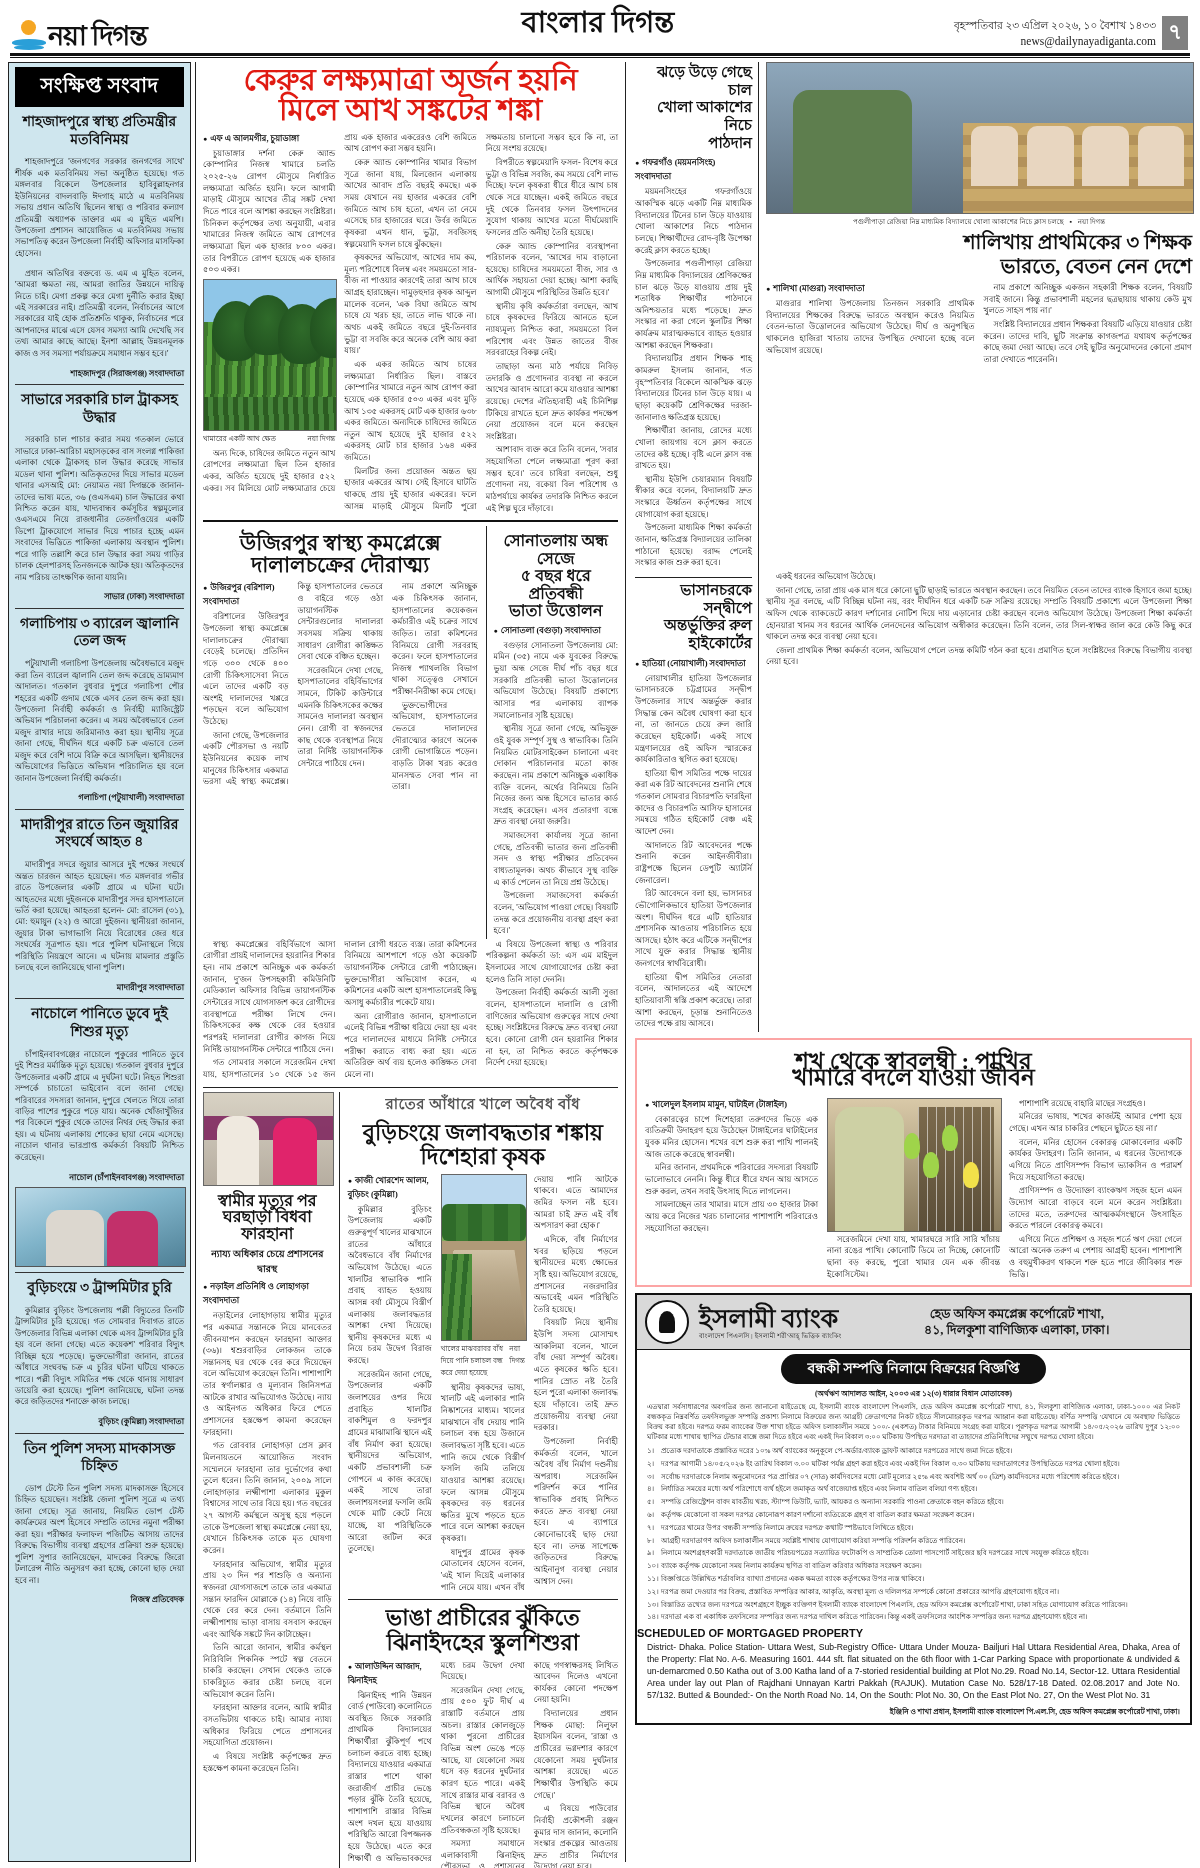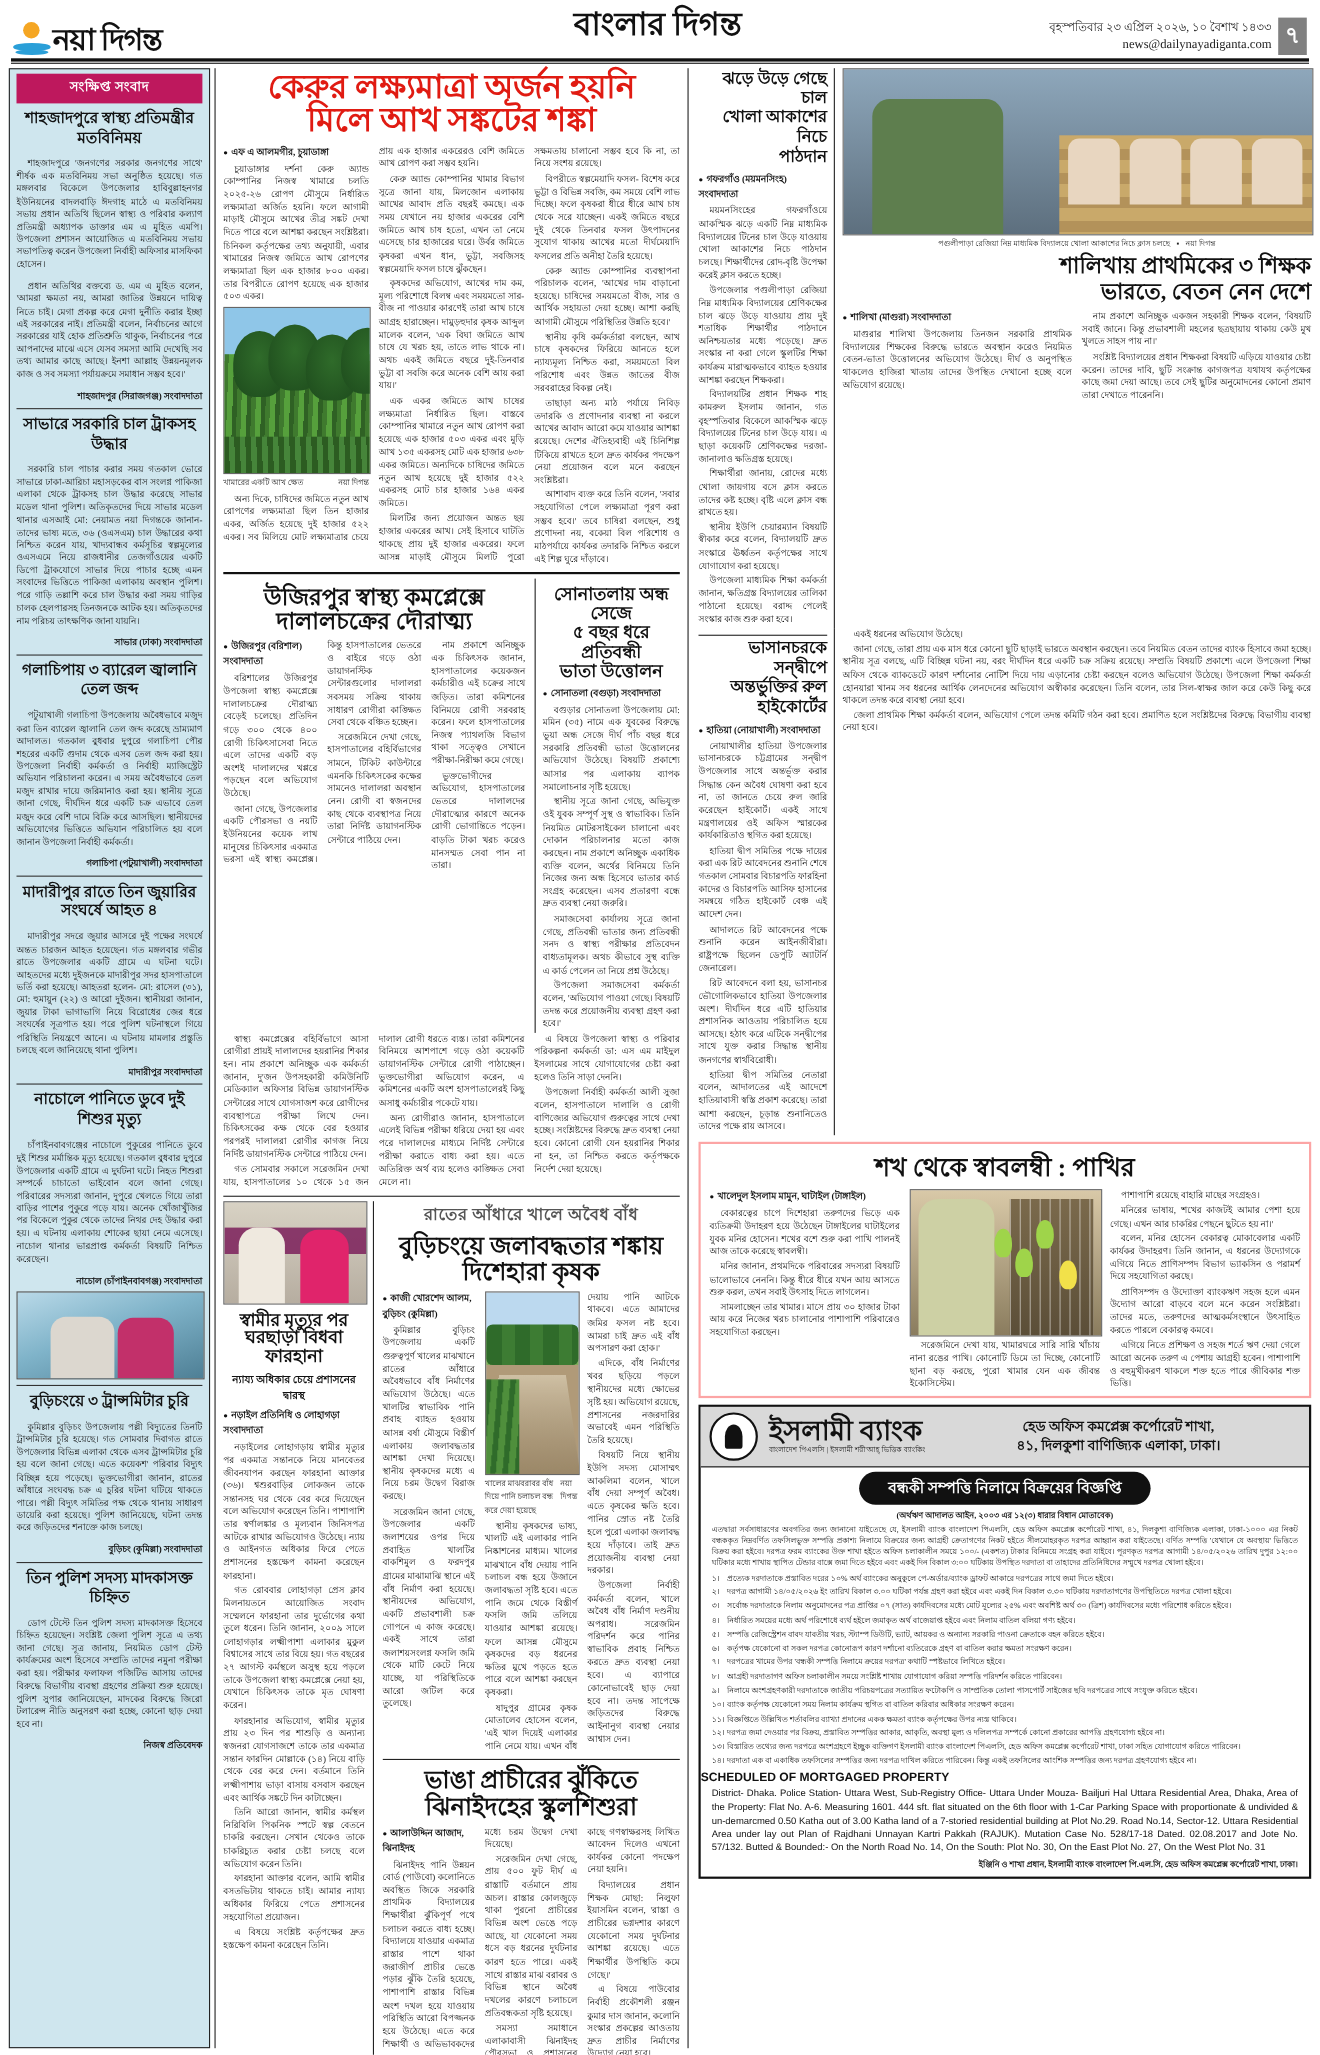--- a/index.html
+++ b/index.html
@@ -23,21 +23,21 @@
   .rule-thin{height:1px;background:#111;margin:1px 2px 0 2px;}
 
   
   .body-grid{display:flex;margin-top:4px;gap:0px;height:1800px;}
   .col-left{width:183px;flex:0 0 183px;background:#cfe6ee;border:1px solid #222;box-sizing:border-box;padding:4px 6px;}
   .vline{width:1px;background:#222;margin:0 4px;flex:0 0 1px;}
   .col-mid{flex:1 1 auto;min-width:0;padding:0 3px;}
   .col-right{width:562px;flex:0 0 562px;padding-left:5px;box-sizing:border-box;}
 
   
-  .brief-hdr{background:#be185d;color:#fff;text-align:center;font-size:12px;font-weight:bold;padding:3px 0 4px 0;margin-bottom:4px;letter-spacing:0.5px;}
+  .brief-hdr{background:#000000;color:#fff;text-align:center;font-size:20px;font-weight:bold;padding:3px 0 4px 0;margin-bottom:4px;letter-spacing:0.5px;}
   .sb-title{font-size:14px;font-weight:bold;line-height:1.25;text-align:center;margin:6px 0 3px 0;color:#111;}
   .sb-body{font-size:8.1px;line-height:1.42;text-align:justify;color:#111;text-indent:10px;margin-bottom:2px;}
   .sb-sep{height:1px;background:#333;margin:5px 0 2px 0;}
   .sb-img{width:100%;height:78px;background:linear-gradient(160deg,#b9d9e8,#7fb3c9 45%,#4e7f95);border:1px solid #555;margin:4px 0 2px 0;position:relative;overflow:hidden;}
   .sb-img .person{position:absolute;left:18%;bottom:0;width:34%;height:72%;background:#dcd7cf;border-radius:14px 14px 0 0;}
   .sb-img .person2{position:absolute;right:16%;bottom:0;width:30%;height:70%;background:#c2306a;border-radius:14px 14px 0 0;}
 
   
   .lead-head{color:#e01b12;font-weight:bold;text-align:center;font-size:30px;line-height:1.08;letter-spacing:-0.2px;margin:2px 0 5px 0;}
   .byline{font-size:8.4px;font-weight:bold;margin-bottom:2px;}
@@ -381,20 +381,21 @@
         </div>
         <div style="flex:1 1 auto;min-width:0">
           <p class="art">একই ধরনের অভিযোগ উঠেছে।</p>
           <p class="art">জানা গেছে, তারা প্রায় এক মাস ধরে কোনো ছুটি ছাড়াই ভারতে অবস্থান করছেন। তবে নিয়মিত বেতন তাদের ব্যাংক হিসাবে জমা হচ্ছে। স্থানীয় সূত্র বলছে, এটি বিচ্ছিন্ন ঘটনা নয়, বরং দীর্ঘদিন ধরে একটি চক্র সক্রিয় রয়েছে। সম্প্রতি বিষয়টি প্রকাশ্যে এলে উপজেলা শিক্ষা অফিস থেকে ব্যাকডেটে কারণ দর্শানোর নোটিশ দিয়ে দায় এড়ানোর চেষ্টা করছেন বলেও অভিযোগ উঠেছে। উপজেলা শিক্ষা কর্মকর্তা হোনয়ারা খানম সব ধরনের আর্থিক লেনদেনের অভিযোগ অস্বীকার করেছেন। তিনি বলেন, তার সিল-স্বাক্ষর জাল করে কেউ কিছু করে থাকলে তদন্ত করে ব্যবস্থা নেয়া হবে।</p>
           <p class="art">জেলা প্রাথমিক শিক্ষা কর্মকর্তা বলেন, অভিযোগ পেলে তদন্ত কমিটি গঠন করা হবে। প্রমাণিত হলে সংশ্লিষ্টদের বিরুদ্ধে বিভাগীয় ব্যবস্থা নেয়া হবে।</p>
         </div>
       </div>
 
       <div class="featbox">
         <h2>শখ থেকে স্বাবলম্বী : পাখির</h2>
+        <h2 style="margin-top:-16px">খামারে বদলে যাওয়া জীবন</h2>
         <div class="cols3">
           <div class="byline">খালেদুল ইসলাম মামুন, ঘাটাইল (টাঙ্গাইল)</div>
           <p class="art">বেকারত্বের চাপে দিশেহারা তরুণদের ভিড়ে এক ব্যতিক্রমী উদাহরণ হয়ে উঠেছেন টাঙ্গাইলের ঘাটাইলের যুবক মনির হোসেন। শখের বশে শুরু করা পাখি পালনই আজ তাকে করেছে স্বাবলম্বী।</p>
           <p class="art">মনির জানান, প্রথমদিকে পরিবারের সদস্যরা বিষয়টি ভালোভাবে নেননি। কিন্তু ধীরে ধীরে যখন আয় আসতে শুরু করল, তখন সবাই উৎসাহ দিতে লাগলেন।</p>
           <p class="art">সামলাচ্ছেন তার খামার। মাসে প্রায় ৩০ হাজার টাকা আয় করে নিজের খরচ চালানোর পাশাপাশি পরিবারেও সহযোগিতা করছেন।</p>
           <div class="feat-photo">
             <span class="cage"></span>
             <span class="guy"></span>
             <span class="bird" style="left:44%;top:26%"></span>
             <span class="bird" style="left:55%;top:40%"></span>

